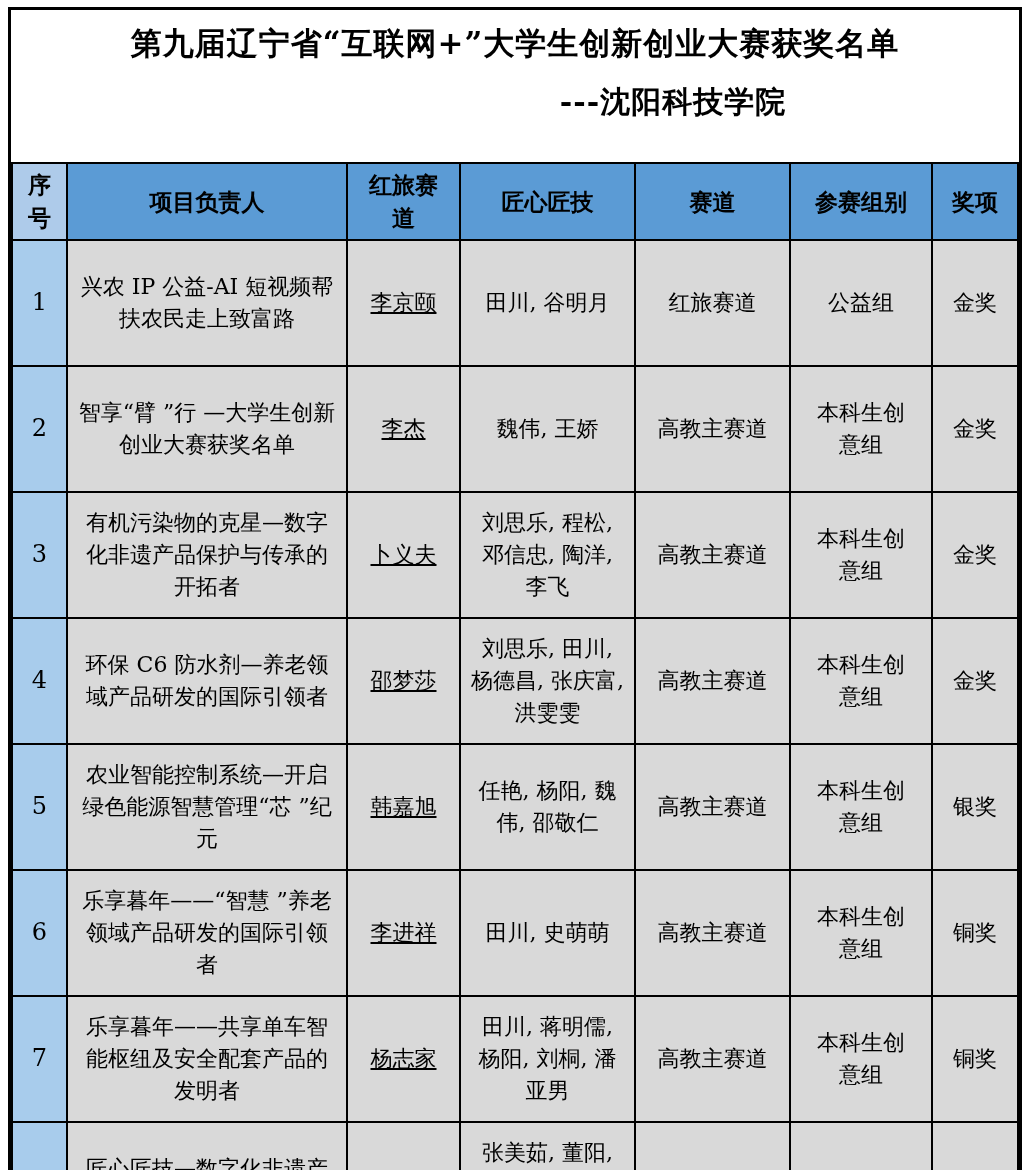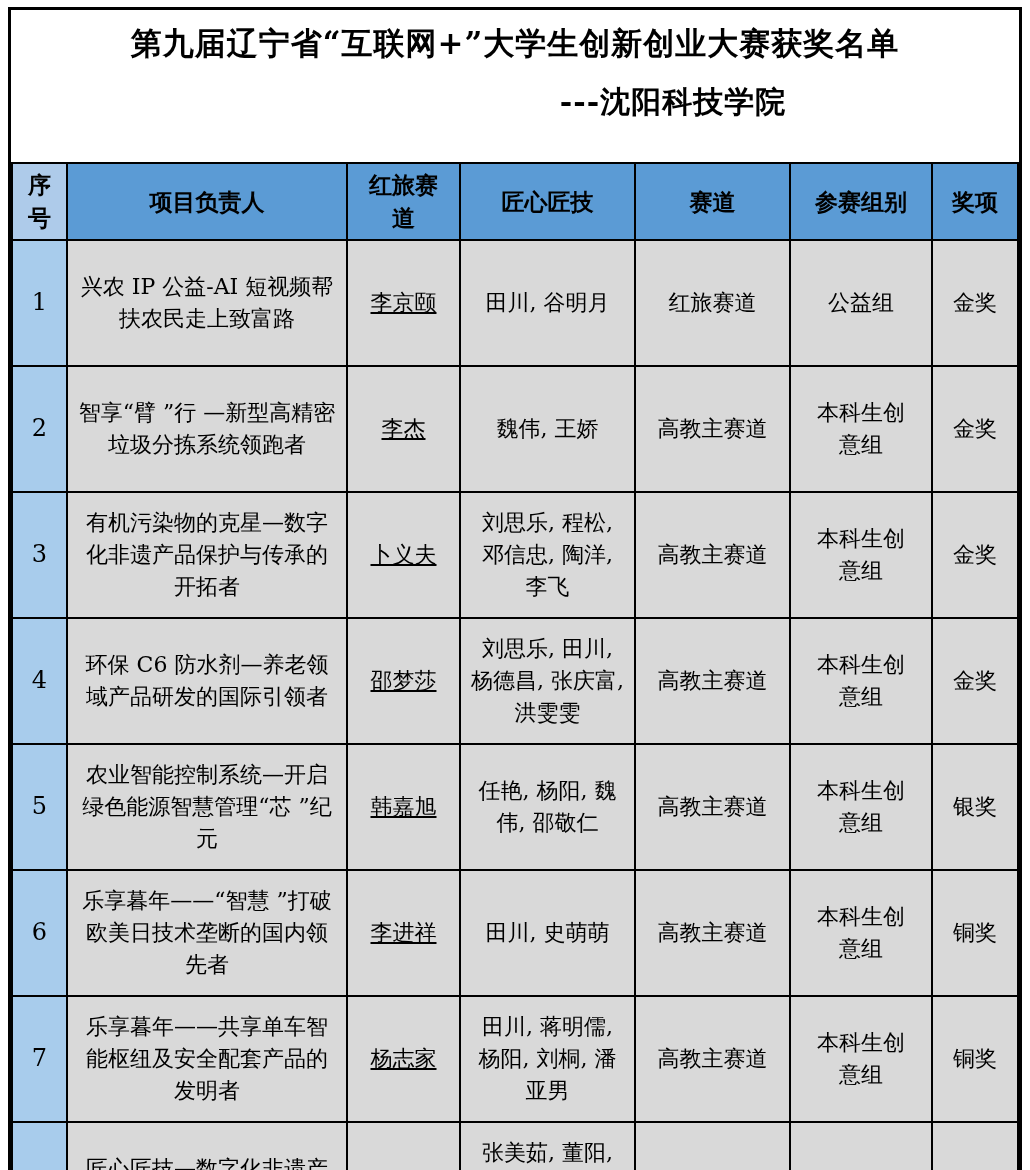--- a/index.html
+++ b/index.html
@@ -115,21 +115,21 @@
     <td class="project-col">兴农 IP 公益-AI 短视频帮扶农民走上致富路</td>
     <td class="leader-col">李京颐</td>
     <td class="advisors-col">田川, 谷明月</td>
     <td class="track-col">红旅赛道</td>
     <td class="group-col">公益组</td>
     <td class="award-col">金奖</td>
   </tr>
 
   <tr>
     <td class="index-col">2</td>
-    <td class="project-col">智享“臂 ”行 —新型高精密垃圾分拣系统领跑者</td>
+    <td class="project-col">智享“臂 ”行 —大学生创新创业大赛获奖名单</td>
     <td class="leader-col">李杰</td>
     <td class="advisors-col">魏伟, 王娇</td>
     <td class="track-col">高教主赛道</td>
     <td class="group-col">本科生创意组</td>
     <td class="award-col">金奖</td>
   </tr>
 
   <tr>
     <td class="index-col">3</td>
     <td class="project-col">有机污染物的克星—数字化非遗产品保护与传承的开拓者</td>
@@ -155,21 +155,21 @@
     <td class="project-col">农业智能控制系统—开启绿色能源智慧管理“芯 ”纪元</td>
     <td class="leader-col">韩嘉旭</td>
     <td class="advisors-col">任艳, 杨阳, 魏伟, 邵敬仁</td>
     <td class="track-col">高教主赛道</td>
     <td class="group-col">本科生创意组</td>
     <td class="award-col">银奖</td>
   </tr>
 
   <tr>
     <td class="index-col">6</td>
-    <td class="project-col">乐享暮年——“智慧 ”打破欧美日技术垄断的国内领先者</td>
+    <td class="project-col">乐享暮年——“智慧 ”养老领域产品研发的国际引领者</td>
     <td class="leader-col">李进祥</td>
     <td class="advisors-col">田川, 史萌萌</td>
     <td class="track-col">高教主赛道</td>
     <td class="group-col">本科生创意组</td>
     <td class="award-col">铜奖</td>
   </tr>
 
   <tr>
     <td class="index-col">7</td>
     <td class="project-col">乐享暮年——共享单车智能枢纽及安全配套产品的发明者</td>

